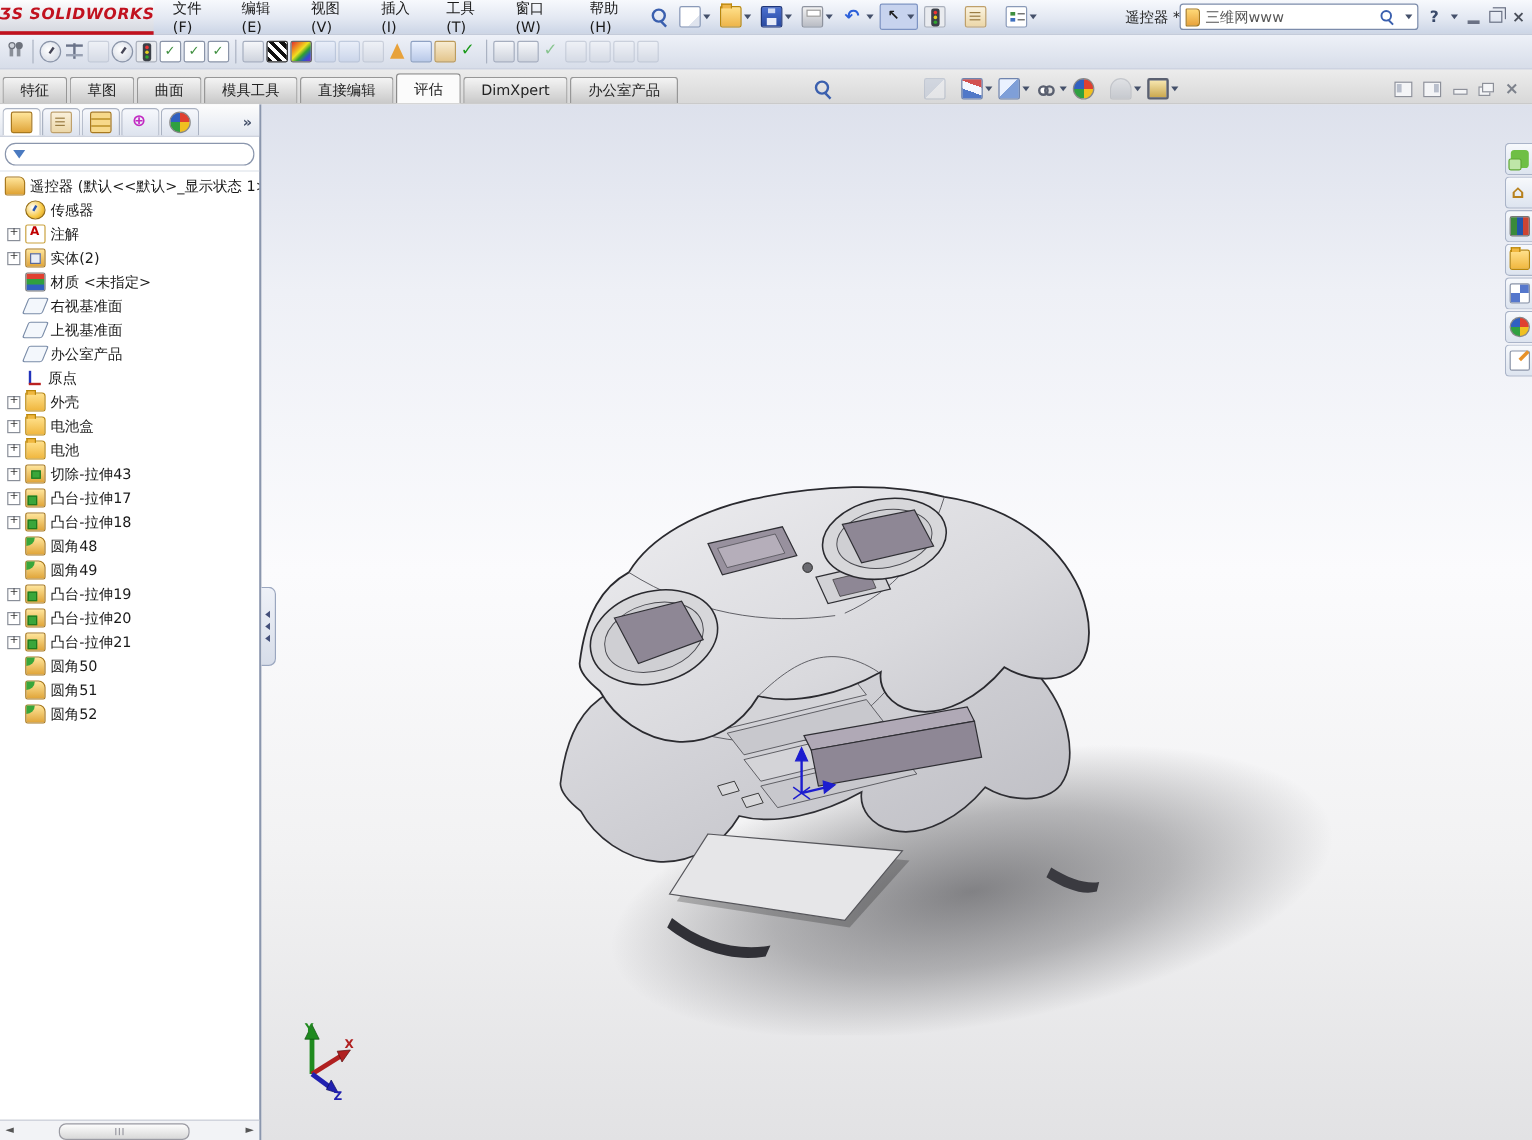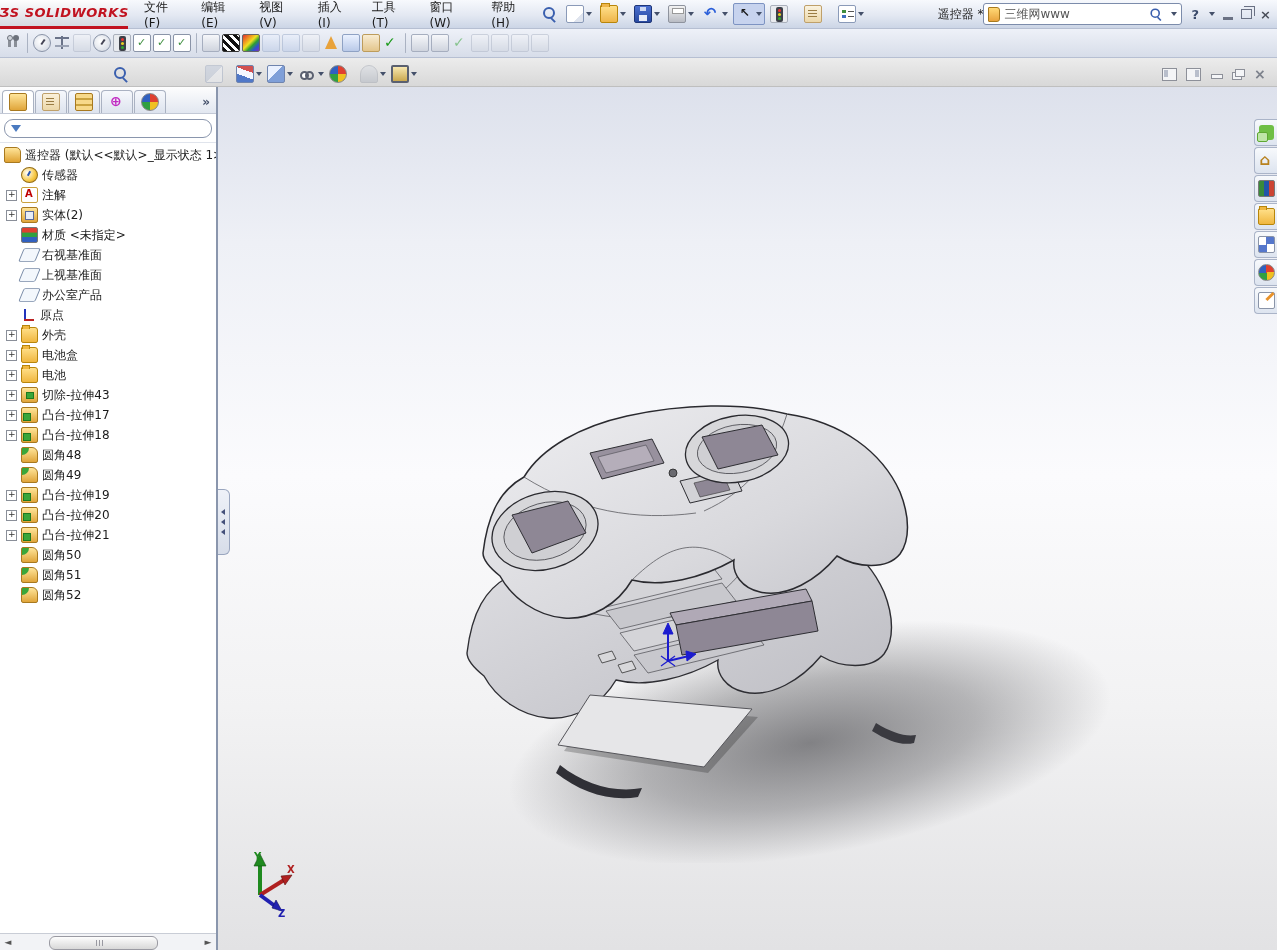--- a/index.html
+++ b/index.html
@@ -314,20 +314,31 @@
       <span class="tbi t-grey dim"></span>
 
       <span class="tbi t-grey dim"></span>
 
       <span class="tbi t-grey dim"></span>
 
       <span class="tbi t-grey dim"></span>
     </div>
 
   <div class="tabrow">
+    <div style="display:flex;align-items:flex-end;">
+
+    <span class="ctab">特征</span>
+        <span class="ctab">草图</span>
+        <span class="ctab">曲面</span>
+        <span class="ctab">模具工具</span>
+        <span class="ctab">直接编辑</span>
+        <span class="ctab active">评估</span>
+        <span class="ctab">DimXpert</span>
+        <span class="ctab">办公室产品</span>
+      </div>
     <div class="headsup">
 
         <span class="hubtn">
           <span class="hui mag"></span>
           <span class="dd" style="visibility: hidden;"></span>
         </span>
 
         <span class="hubtn">
           <span class="hui magplus"></span>
           <span class="dd" style="visibility: hidden;"></span>

